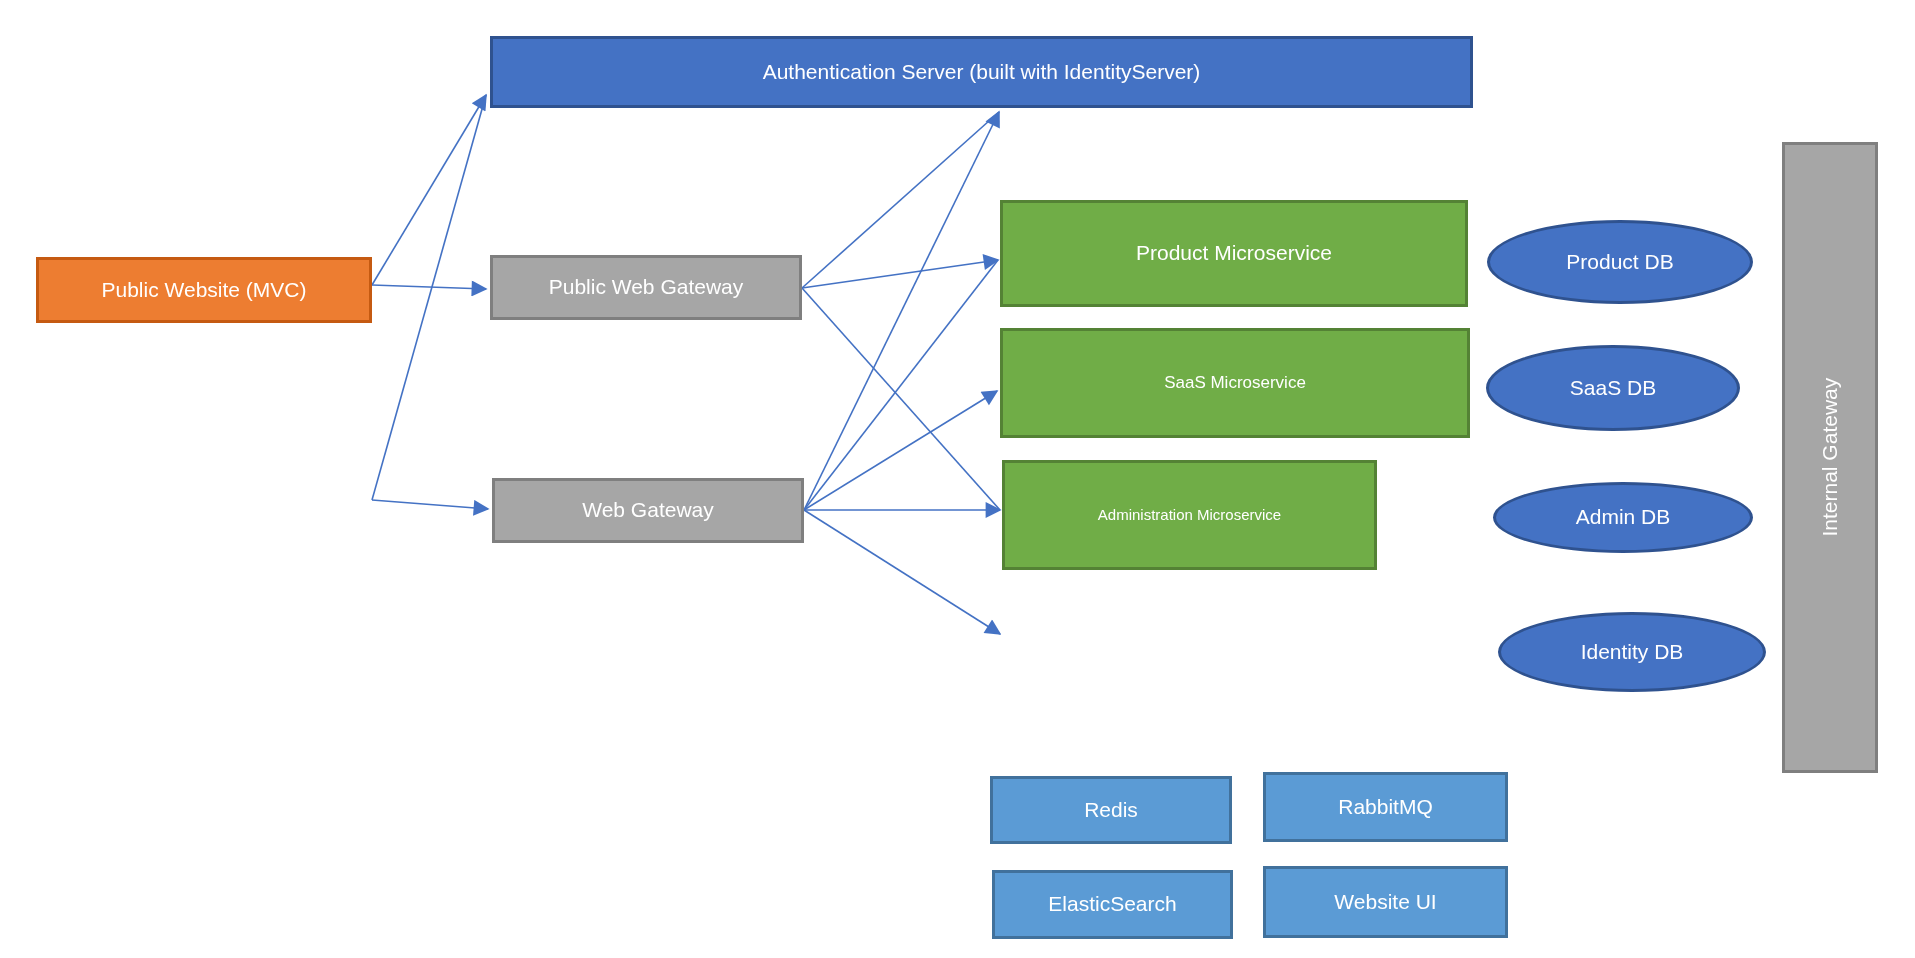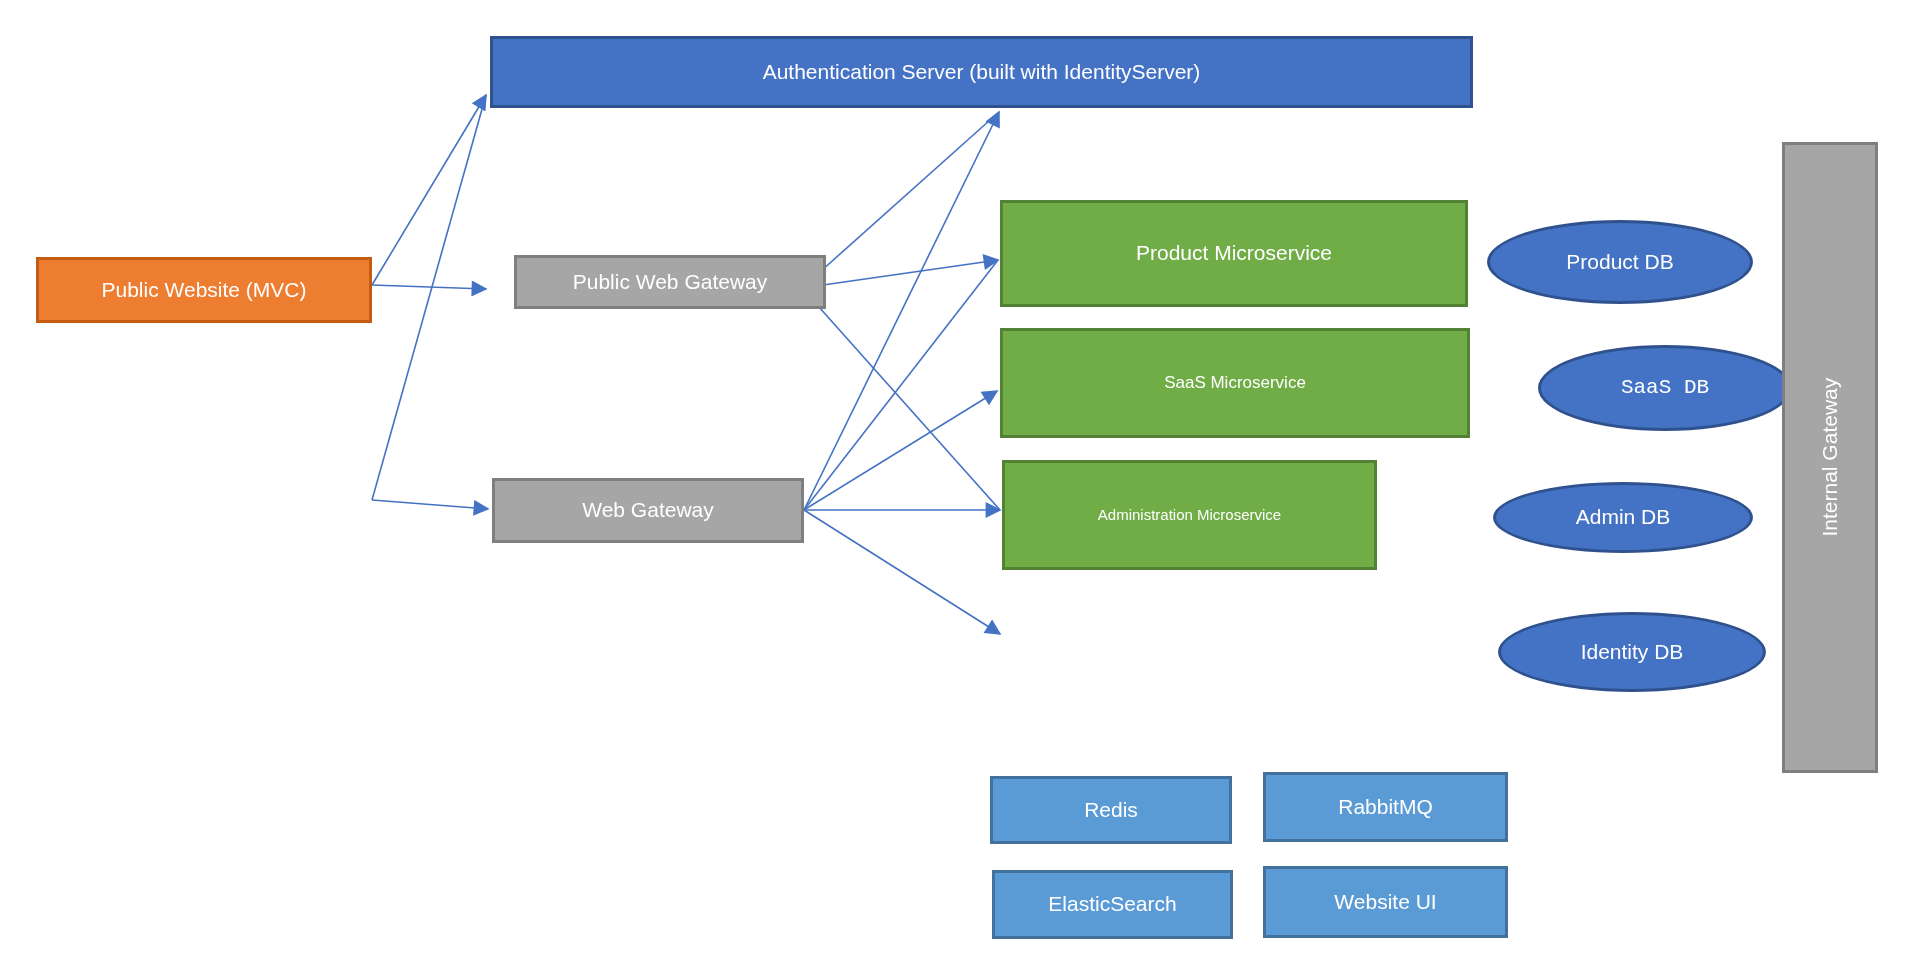--- a/index.html
+++ b/index.html
@@ -26,28 +26,28 @@
   .blue-box{background:var(--blue-fill);border:3px solid var(--blue-border);}
   .orange-box{background:var(--orange-fill);border:3px solid var(--orange-border);}
   .gray-box{background:var(--gray-fill);border:3px solid var(--gray-border);}
   .green-box{background:var(--green-fill);border:3px solid var(--green-border);}
   .lightblue-box{background:var(--lightblue-fill);border:3px solid var(--lightblue-border);}
   .ellipse{background:var(--blue-fill);border:3px solid var(--blue-border);border-radius:50%;}
 
   .n-auth{left:490px;top:36px;width:983px;height:72px;font-size:21px;}
   .n-public-website{left:36px;top:257px;width:336px;height:66px;font-size:21px;}
   .n-web-application{left:32px;top:453px;width:340px;height:113px;font-size:21px;line-height:1.7;}
-  .n-public-web-gateway{left:490px;top:255px;width:312px;height:54px;font-size:21px;margin-left:24px;}
+  .n-public-web-gateway{left:490px;top:255px;width:312px;height:65px;font-size:21px;}
   .n-web-gateway{left:492px;top:478px;width:312px;height:65px;font-size:21px;}
   .n-product-ms{left:1000px;top:200px;width:468px;height:107px;font-size:21px;}
   .n-saas-ms{left:1000px;top:328px;width:470px;height:110px;font-size:17px;}
   .n-admin-ms{left:1002px;top:460px;width:375px;height:110px;font-size:15px;}
   .n-identity-ms{left:1002px;top:590px;width:471px;height:107px;font-size:21px;line-height:1.65;}
   .n-product-db{left:1487px;top:220px;width:266px;height:84px;font-size:21px;}
-  .n-saas-db{left:1538px;top:345px;width:254px;height:86px;font-size:21px;font-family:Liberation Mono, monospace;}
+  .n-saas-db{left:1486px;top:345px;width:254px;height:86px;font-size:21px;}
   .n-admin-db{left:1493px;top:482px;width:260px;height:71px;font-size:21px;}
   .n-identity-db{left:1498px;top:612px;width:268px;height:80px;font-size:21px;}
   .n-internal-gateway{left:1782px;top:142px;width:96px;height:631px;font-size:21px;}
   .n-internal-gateway .vertical{transform:rotate(-90deg);white-space:nowrap;}
   .n-redis{left:990px;top:776px;width:242px;height:68px;font-size:21px;}
   .n-rabbitmq{left:1263px;top:772px;width:245px;height:70px;font-size:21px;}
   .n-elasticsearch{left:992px;top:870px;width:241px;height:69px;font-size:21px;}
   .n-kibana{left:1263px;top:866px;width:245px;height:72px;font-size:21px;}
 </style>
 </head>

